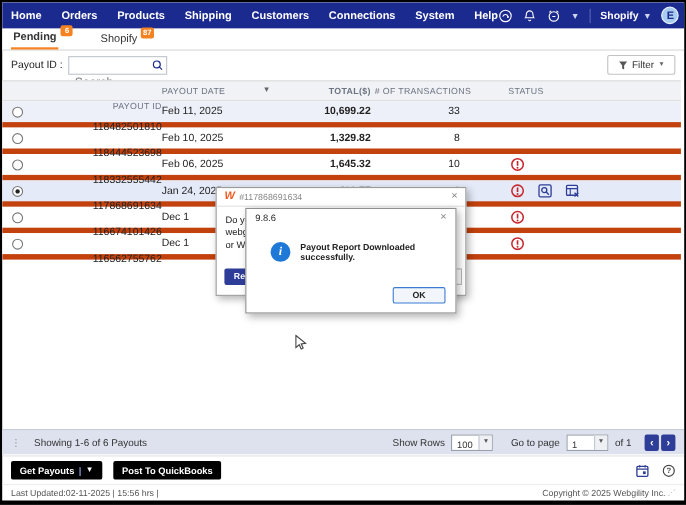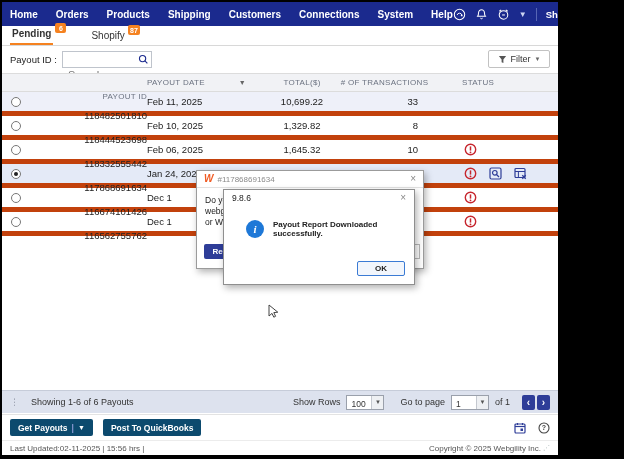--- a/index.html
+++ b/index.html
@@ -1,18 +1,18 @@
 <!DOCTYPE html>
 <html><head>
 <meta charset="utf-8">
 <style>
   * { margin:0; padding:0; box-sizing:border-box; }
   html,body { width:624px; height:459px; }
   body { font-family:"Liberation Sans", sans-serif; background:#000; position:relative; overflow:hidden; }
-  .window { position:absolute; left:2px; top:2px; width:556px; height:453px; background:#fff; overflow:hidden; }
+  .window { position:absolute; left:2px; top:2px; width:620px; height:453px; background:#fff; overflow:hidden; }
 
   
   .navbar { position:absolute; left:0; top:0; width:100%; height:24px; background:#1b2a8e; display:flex; align-items:center; padding:0 8px; }
   .nav-items { display:flex; align-items:center; gap:18px; }
   .nav-item { color:#fff; font-size:10px; font-weight:bold; cursor:default; white-space:nowrap; }
   .nav-right { margin-left:auto; display:flex; align-items:center; gap:9px; color:#fff; }
   .nav-icon { width:13px; height:13px; display:inline-flex; }
   .nav-caret { color:#cdd5f2; font-size:8px; }
   .nav-divider { width:1px; height:13px; background:#5766b5; }
   .shopify { color:#fff; font-size:9.5px; font-weight:bold; display:flex; align-items:center; gap:4px; }
@@ -34,41 +34,41 @@
 
   
   .table { position:absolute; left:0; top:71px; width:617px; }
   .thead { display:flex; height:19px; background:#f1f2f5; border-top:1px solid #dcdcdc; border-bottom:1px solid #dcdcdc; align-items:center; font-size:8px; color:#6b7280; letter-spacing:.3px; }
   .trow { display:flex; height:24px; align-items:center; border-bottom:5px solid #c2410c; font-size:9.5px; color:#222; background:#fff; }
   .trow.hl { background:#eef0f9; }
   .trow.sel { background:#e4eaf7; }
   .c-radio { width:28px; display:flex; justify-content:center; }
   .c-id { width:117px; text-align:right;margin-top:28px; }
   .c-date { width:120px; display:flex; align-items:center; }
-  .c-total { width:70px; text-align:center; }
+  .c-total { width:70px; text-align:right;font-weight:bold; }
   .c-trans { width:95px; text-align:right; padding-right:14px; }
   .thead .c-trans { text-align:center; padding-right:0; }
   .c-status { width:185px; display:flex; align-items:center; gap:12px; padding-left:32px; }
   .thead .c-status { display:block; text-align:left; padding-left:30px; }
   .sort-caret { font-size:7px; color:#666; margin-left:34px; }
   .radio { width:10px; height:10px; border:1px solid #777; border-radius:50%; background:#fff; display:inline-block; position:relative; }
   .radio.checked::after { content:""; position:absolute; left:2px; top:2px; width:4px; height:4px; border-radius:50%; background:#222; }
   .sicon { width:13px; height:13px; display:inline-flex; }
 
   
   .pagebar { position:absolute; left:0; top:388px; width:100%; height:23px; background:#dde2ee; border-top:1px solid #c6ccd9; display:flex; align-items:center; padding:0 8px; font-size:9px; color:#333; }
   .drag-handle { color:#8a90a0; font-size:9px; letter-spacing:0; margin-right:12px; line-height:4px; }
   .combo { background:#fff; border:1px solid #9aa0ab; height:15px; display:flex; align-items:flex-end; }
   .combo .val { font-size:8.5px; padding:0 4px; min-width:24px; }
   .combo .dd { width:12px; height:100%; border-left:1px solid #c4c8cf; background:#eef0f3; font-size:6px; color:#555; display:flex; align-items:center; justify-content:center; }
   .pg-btn { width:13px; height:15px; background:#2e3d98; color:#fff; border-radius:2px; font-size:10px; font-weight:bold; display:flex; align-items:center; justify-content:center; margin-left:2px; }
 
   
   .btnbar { position:absolute; left:0; top:412px; width:100%; height:26px; border-top:1px solid #e3e3e3; display:flex; align-items:center; padding:0 8px; }
-  .navy-btn { background:#0c4a6e; color:#fff; font-size:8.5px; font-weight:bold; height:17px; border:none; border-radius:2px; display:flex; align-items:center; justify-content:center; padding:0 8px; font-family:"Liberation Sans",sans-serif; }
+  .navy-btn { background:#000000; color:#fff; font-size:8.5px; font-weight:bold; height:17px; border:none; border-radius:2px; display:flex; align-items:center; justify-content:center; padding:0 8px; font-family:"Liberation Sans",sans-serif; }
   .navy-btn.split { gap:4px; margin-right:10px; }
   .navy-btn .sep { color:#8f9bd6; }
   .navy-btn .caret { font-size:7px; }
   .btnbar-right { margin-left:auto; display:flex; align-items:center; gap:12px; }
 
   
   .statusbar { position:absolute; left:0; top:438px; width:100%; height:15px; border-top:1px solid #ececec; display:flex; align-items:center; padding:0 8px; font-size:8px; color:#555; }
   .statusbar .right { margin-left:auto; display:flex; align-items:center; gap:2px; }
   .grip { color:#9aa; font-size:7px; }
 

